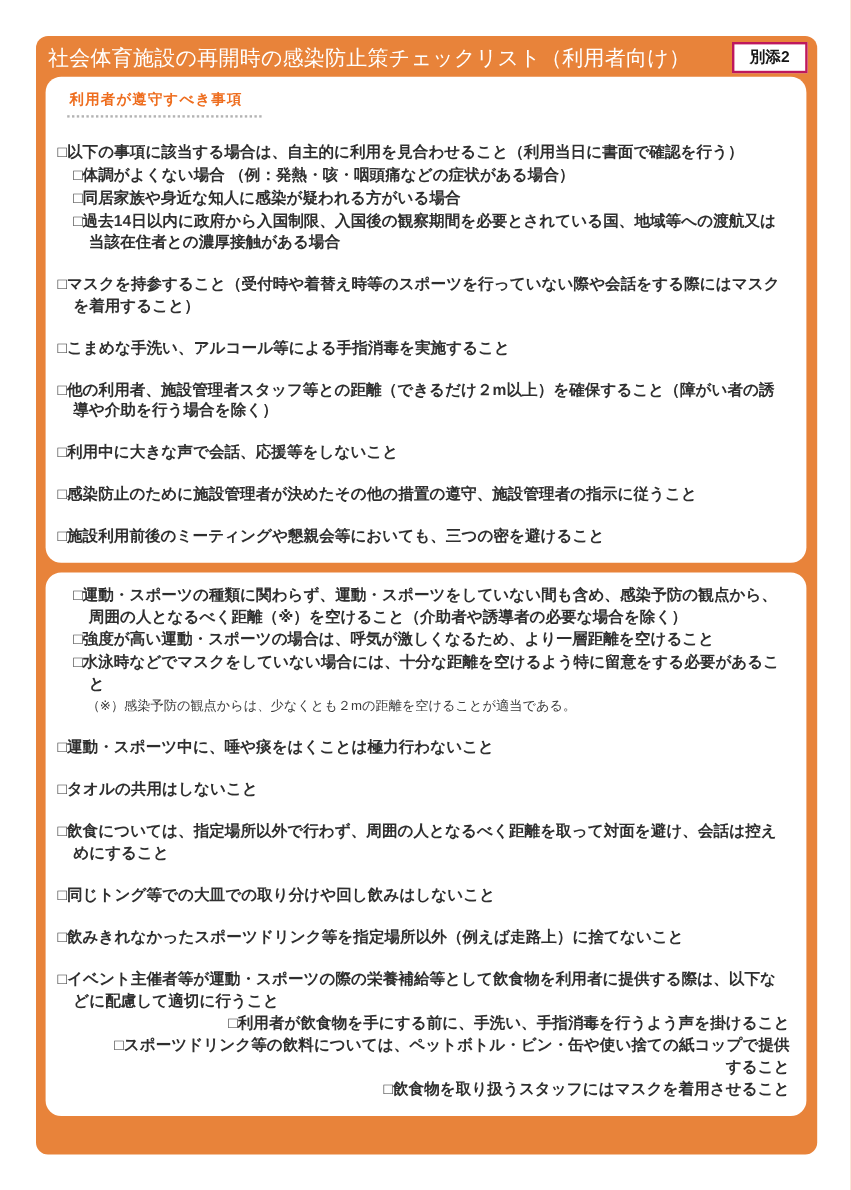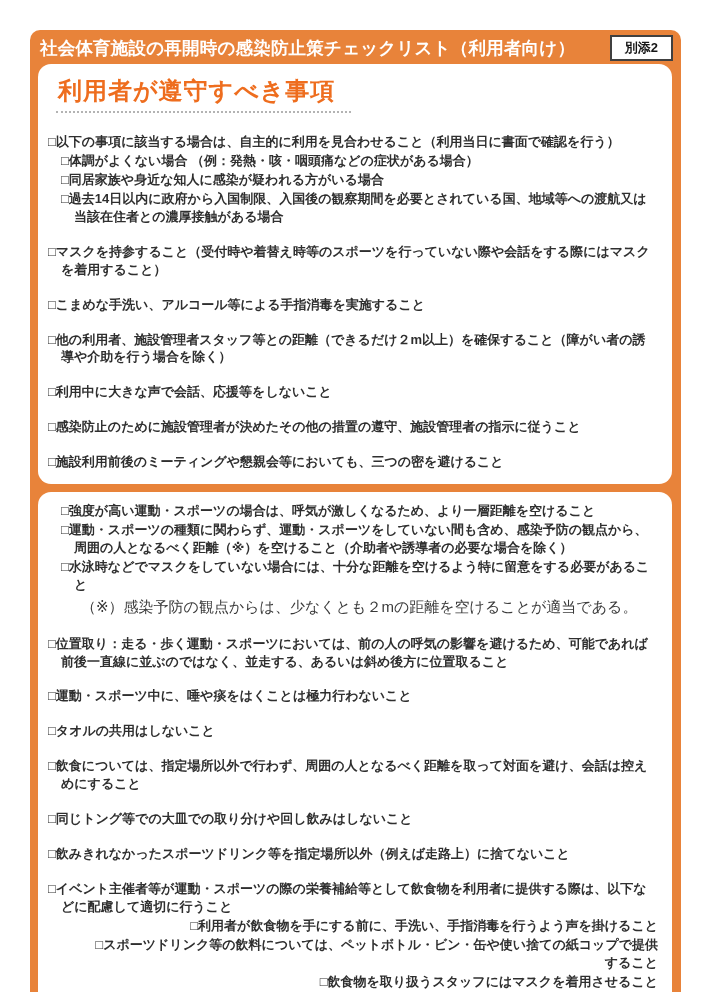--- a/index.html
+++ b/index.html
@@ -11,48 +11,48 @@
   .container{
     position:absolute;left:30px;top:30px;width:651px;min-height:932px;
     background:#E8833A;border-radius:10px;box-sizing:border-box;
     padding-bottom:9px;
   }
   .titlebar{
     display:flex;align-items:center;justify-content:space-between;
     height:34px;padding:2px 8px 0 10px;box-sizing:border-box;
   }
   .doc-title{
-    color:#ffffff;font-size:17.5px;font-weight:bold;margin:0;letter-spacing:0.2px;
+    color:#ffffff;font-size:17.5px;font-weight:normal;margin:0;letter-spacing:0.2px;
     white-space:nowrap;
   }
   .badge{
-    background:#ffffff;border:2px solid #404040;color:#151515;
+    background:#ffffff;border:2px solid #be185d;color:#151515;
     font-size:13px;font-weight:bold;padding:3px 13px;line-height:1.2;
     flex:none;
   }
   .panel{
     background:#ffffff;border-radius:13px;
     margin:0 9px 8px 8px;padding:9px 14px 13px 10px;
   }
   .panel-heading{
-    color:#EE6D1E;font-size:24px;font-weight:bold;
+    color:#EE6D1E;font-size:12px;font-weight:bold;
     display:inline-block;margin:2px 0 3px 8px;
     border-bottom:2px dotted #b3b3b3;padding:0 16px 4px 2px;
     letter-spacing:1px;
   }
   .items{font-size:13px;color:#2f2f2f;line-height:1.38;}
   .item{
     padding-left:1em;text-indent:-1em;margin-top:17px;font-weight:bold;
   }
   .sub{
     margin-left:1em;padding-left:1em;text-indent:-1em;margin-top:1px;font-weight:bold;
   }
   .sub.deep{margin-left:3em;text-align:right;}
   .note{
-    margin-left:2.2em;margin-top:3px;font-size:15px;font-weight:normal;color:#3a3a3a;
+    margin-left:2.2em;margin-top:3px;font-size:11px;font-weight:normal;color:#3a3a3a;
   }
 </style>
 </head>
 <body>
 
 <div class="container">
 
   <div class="titlebar">
     <h1 class="doc-title">社会体育施設の再開時の感染防止策チェックリスト（利用者向け）</h1>
     <div class="badge">別添2</div>
@@ -69,25 +69,24 @@
       <div class="item">□こまめな手洗い、アルコール等による手指消毒を実施すること</div>
       <div class="item">□他の利用者、施設管理者スタッフ等との距離（できるだけ２m以上）を確保すること（障がい者の誘導や介助を行う場合を除く）</div>
       <div class="item">□利用中に大きな声で会話、応援等をしないこと</div>
       <div class="item">□感染防止のために施設管理者が決めたその他の措置の遵守、施設管理者の指示に従うこと</div>
       <div class="item">□施設利用前後のミーティングや懇親会等においても、三つの密を避けること</div>
     </div>
   </section>
 
   <section class="panel">
     <div class="items">
+      <div class="sub">□運動・スポーツの種類に関わらず、運動・スポーツをしていない間も含め、感染予防の観点から、周囲の人となるべく距離（※）を空けること（介助者や誘導者の必要な場合を除く）</div>
       <div class="sub">□強度が高い運動・スポーツの場合は、呼気が激しくなるため、より一層距離を空けること</div>
-      <div class="sub">□運動・スポーツの種類に関わらず、運動・スポーツをしていない間も含め、感染予防の観点から、周囲の人となるべく距離（※）を空けること（介助者や誘導者の必要な場合を除く）</div>
       <div class="sub">□水泳時などでマスクをしていない場合には、十分な距離を空けるよう特に留意をする必要があること</div>
       <div class="note">（※）感染予防の観点からは、少なくとも２mの距離を空けることが適当である。</div>
-      <div class="item">□位置取り：走る・歩く運動・スポーツにおいては、前の人の呼気の影響を避けるため、可能であれば前後一直線に並ぶのではなく、並走する、あるいは斜め後方に位置取ること</div>
       <div class="item">□運動・スポーツ中に、唾や痰をはくことは極力行わないこと</div>
       <div class="item">□タオルの共用はしないこと</div>
       <div class="item">□飲食については、指定場所以外で行わず、周囲の人となるべく距離を取って対面を避け、会話は控えめにすること</div>
       <div class="item">□同じトング等での大皿での取り分けや回し飲みはしないこと</div>
       <div class="item">□飲みきれなかったスポーツドリンク等を指定場所以外（例えば走路上）に捨てないこと</div>
       <div class="item">□イベント主催者等が運動・スポーツの際の栄養補給等として飲食物を利用者に提供する際は、以下などに配慮して適切に行うこと</div>
       <div class="sub deep">□利用者が飲食物を手にする前に、手洗い、手指消毒を行うよう声を掛けること</div>
       <div class="sub deep">□スポーツドリンク等の飲料については、ペットボトル・ビン・缶や使い捨ての紙コップで提供すること</div>
       <div class="sub deep">□飲食物を取り扱うスタッフにはマスクを着用させること</div>
     </div>

